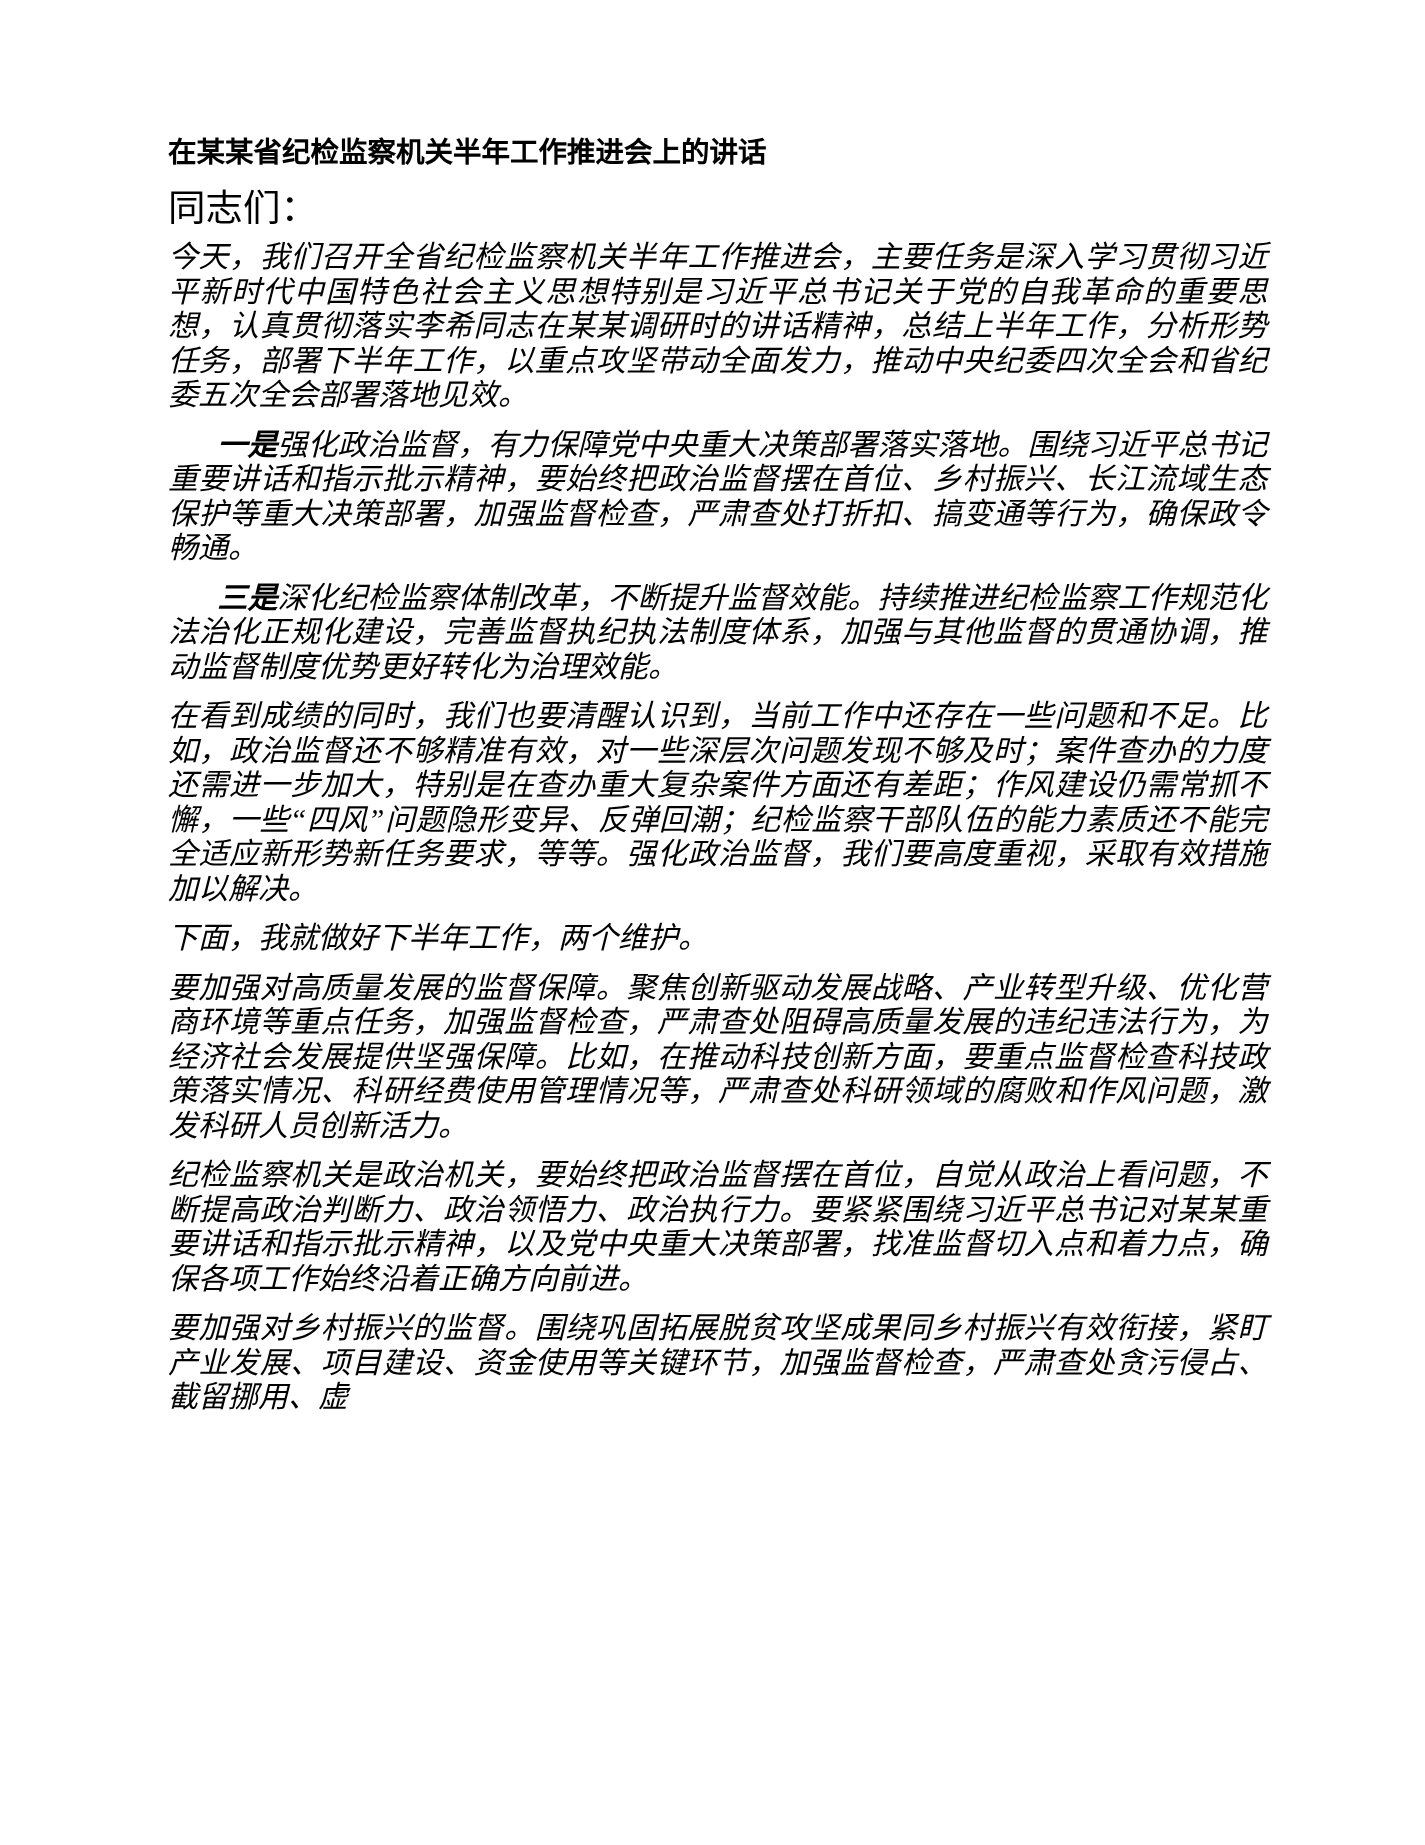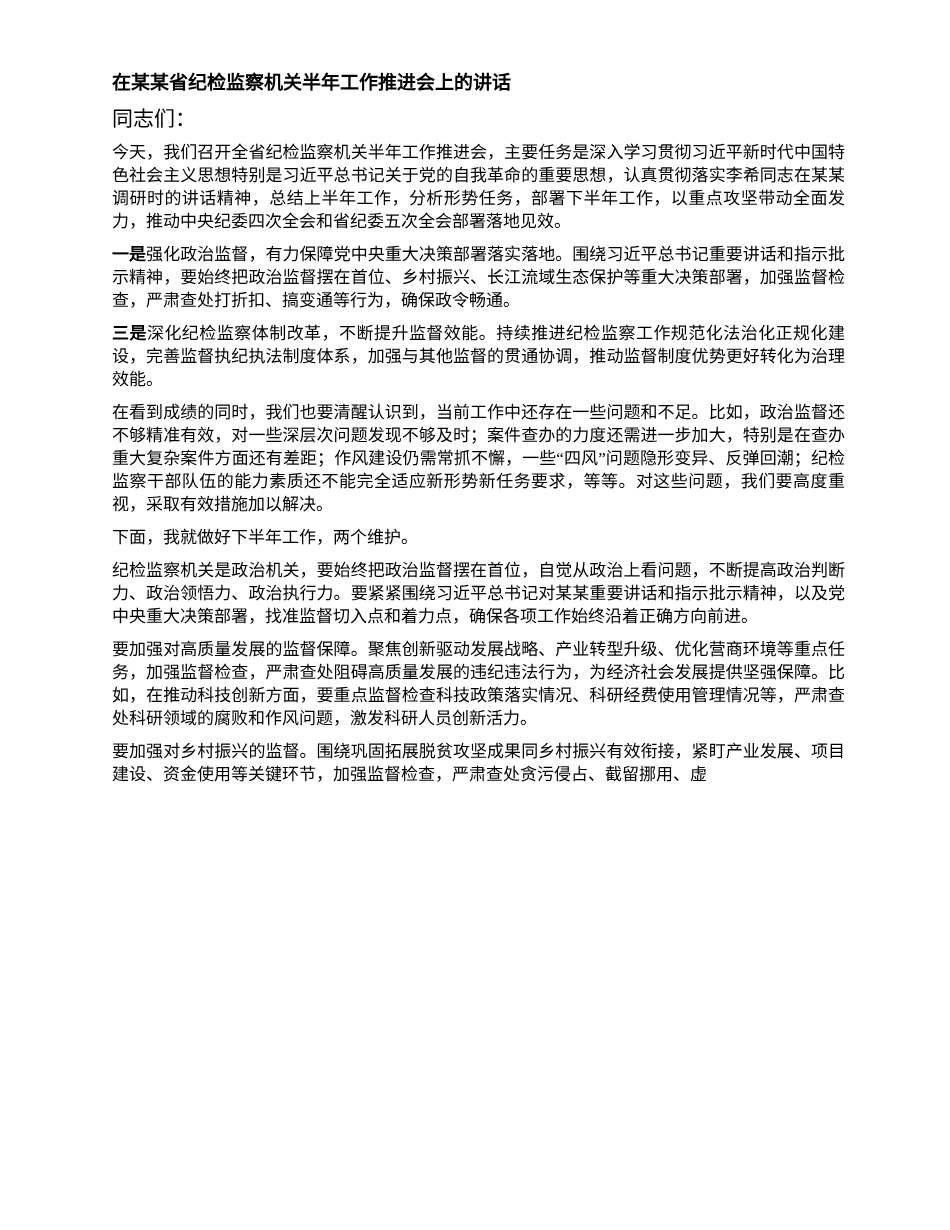--- a/index.html
+++ b/index.html
@@ -11,68 +11,70 @@
     width: 950px;
     height: 1230px;
     overflow: hidden;
     font-family: "Liberation Serif", "DejaVu Serif", serif;
     color: #000000;
   }
   .page {
     box-sizing: border-box;
     width: 950px;
     height: 1230px;
-    padding: 71px 105px 0 112px;
+    padding: 91px 105px 0 112px;
     background: #ffffff;
   }
   .doc-title {
     font-size: 19px;
     font-weight: bold;
     line-height: 23px;
     margin: 0 0 14px 0;
   }
   .salutation {
-    font-size: 21px;
+    font-size: 25px;
     line-height: 23px;
     margin: 0 0 10px 0;
   }
   .para {
-    font-size: 17px;
+    font-size: 20px;
     line-height: 23px;
     margin: 0 0 10px 0;
     text-align: justify;
     text-justify: inter-ideograph;
     word-break: break-all;
+    font-style: italic;
   }
   .para b, .para strong {
     font-weight: bold;
+    margin-left: 33px;
   }
 </style>
 </head>
 <body>
 
 <div class="page">
 
   <h1 class="doc-title">在某某省纪检监察机关半年工作推进会上的讲话</h1>
 
   <p class="salutation">同志们：</p>
 
   <p class="para"><span>今天，我们召开全省纪检监察机关半年工作推进会，主要任务是深入学习贯彻习近平新时代中国特色社会主义思想特别是习近平总书记关于党的自我革命的重要思想，认真贯彻落实李希同志在某某调研时的讲话精神，总结上半年工作，分析形势任务，部署下半年工作，以重点攻坚带动全面发力，推动中央纪委四次全会和省纪委五次全会部署落地见效。</span></p>
 
 
   <p class="para"><strong>一是</strong><span>强化政治监督，有力保障党中央重大决策部署落实落地。围绕习近平总书记重要讲话和指示批示精神，要始终把政治监督摆在首位、乡村振兴、长江流域生态保护等重大决策部署，加强监督检查，严肃查处打折扣、搞变通等行为，确保政令畅通。</span></p>
 
 
   <p class="para"><strong>三是</strong><span>深化纪检监察体制改革，不断提升监督效能。持续推进纪检监察工作规范化法治化正规化建设，完善监督执纪执法制度体系，加强与其他监督的贯通协调，推动监督制度优势更好转化为治理效能。</span></p>
 
 
-  <p class="para"><span>在看到成绩的同时，我们也要清醒认识到，当前工作中还存在一些问题和不足。比如，政治监督还不够精准有效，对一些深层次问题发现不够及时；案件查办的力度还需进一步加大，特别是在查办重大复杂案件方面还有差距；作风建设仍需常抓不懈，一些“四风”问题隐形变异、反弹回潮；纪检监察干部队伍的能力素质还不能完全适应新形势新任务要求，等等。对这些问题，我们要高度重视，采取有效措施加以解决。</span></p>
+  <p class="para"><span>在看到成绩的同时，我们也要清醒认识到，当前工作中还存在一些问题和不足。比如，政治监督还不够精准有效，对一些深层次问题发现不够及时；案件查办的力度还需进一步加大，特别是在查办重大复杂案件方面还有差距；作风建设仍需常抓不懈，一些“四风”问题隐形变异、反弹回潮；纪检监察干部队伍的能力素质还不能完全适应新形势新任务要求，等等。强化政治监督，我们要高度重视，采取有效措施加以解决。</span></p>
 
   <p class="para"><span>下面，我就做好下半年工作，两个维护。</span></p>
 
 
+  <p class="para"><span>要加强对高质量发展的监督保障。聚焦创新驱动发展战略、产业转型升级、优化营商环境等重点任务，加强监督检查，严肃查处阻碍高质量发展的违纪违法行为，为经济社会发展提供坚强保障。比如，在推动科技创新方面，要重点监督检查科技政策落实情况、科研经费使用管理情况等，严肃查处科研领域的腐败和作风问题，激发科研人员创新活力。</span></p>
+
   <p class="para"><span>纪检监察机关是政治机关，要始终把政治监督摆在首位，自觉从政治上看问题，不断提高政治判断力、政治领悟力、政治执行力。要紧紧围绕习近平总书记对某某重要讲话和指示批示精神，以及党中央重大决策部署，找准监督切入点和着力点，确保各项工作始终沿着正确方向前进。</span></p>
-
-  <p class="para"><span>要加强对高质量发展的监督保障。聚焦创新驱动发展战略、产业转型升级、优化营商环境等重点任务，加强监督检查，严肃查处阻碍高质量发展的违纪违法行为，为经济社会发展提供坚强保障。比如，在推动科技创新方面，要重点监督检查科技政策落实情况、科研经费使用管理情况等，严肃查处科研领域的腐败和作风问题，激发科研人员创新活力。</span></p>
 
   <p class="para"><span>要加强对乡村振兴的监督。围绕巩固拓展脱贫攻坚成果同乡村振兴有效衔接，紧盯产业发展、项目建设、资金使用等关键环节，加强监督检查，严肃查处贪污侵占、截留挪用、虚</span></p>
 
 </div>
 
 </body></html>

